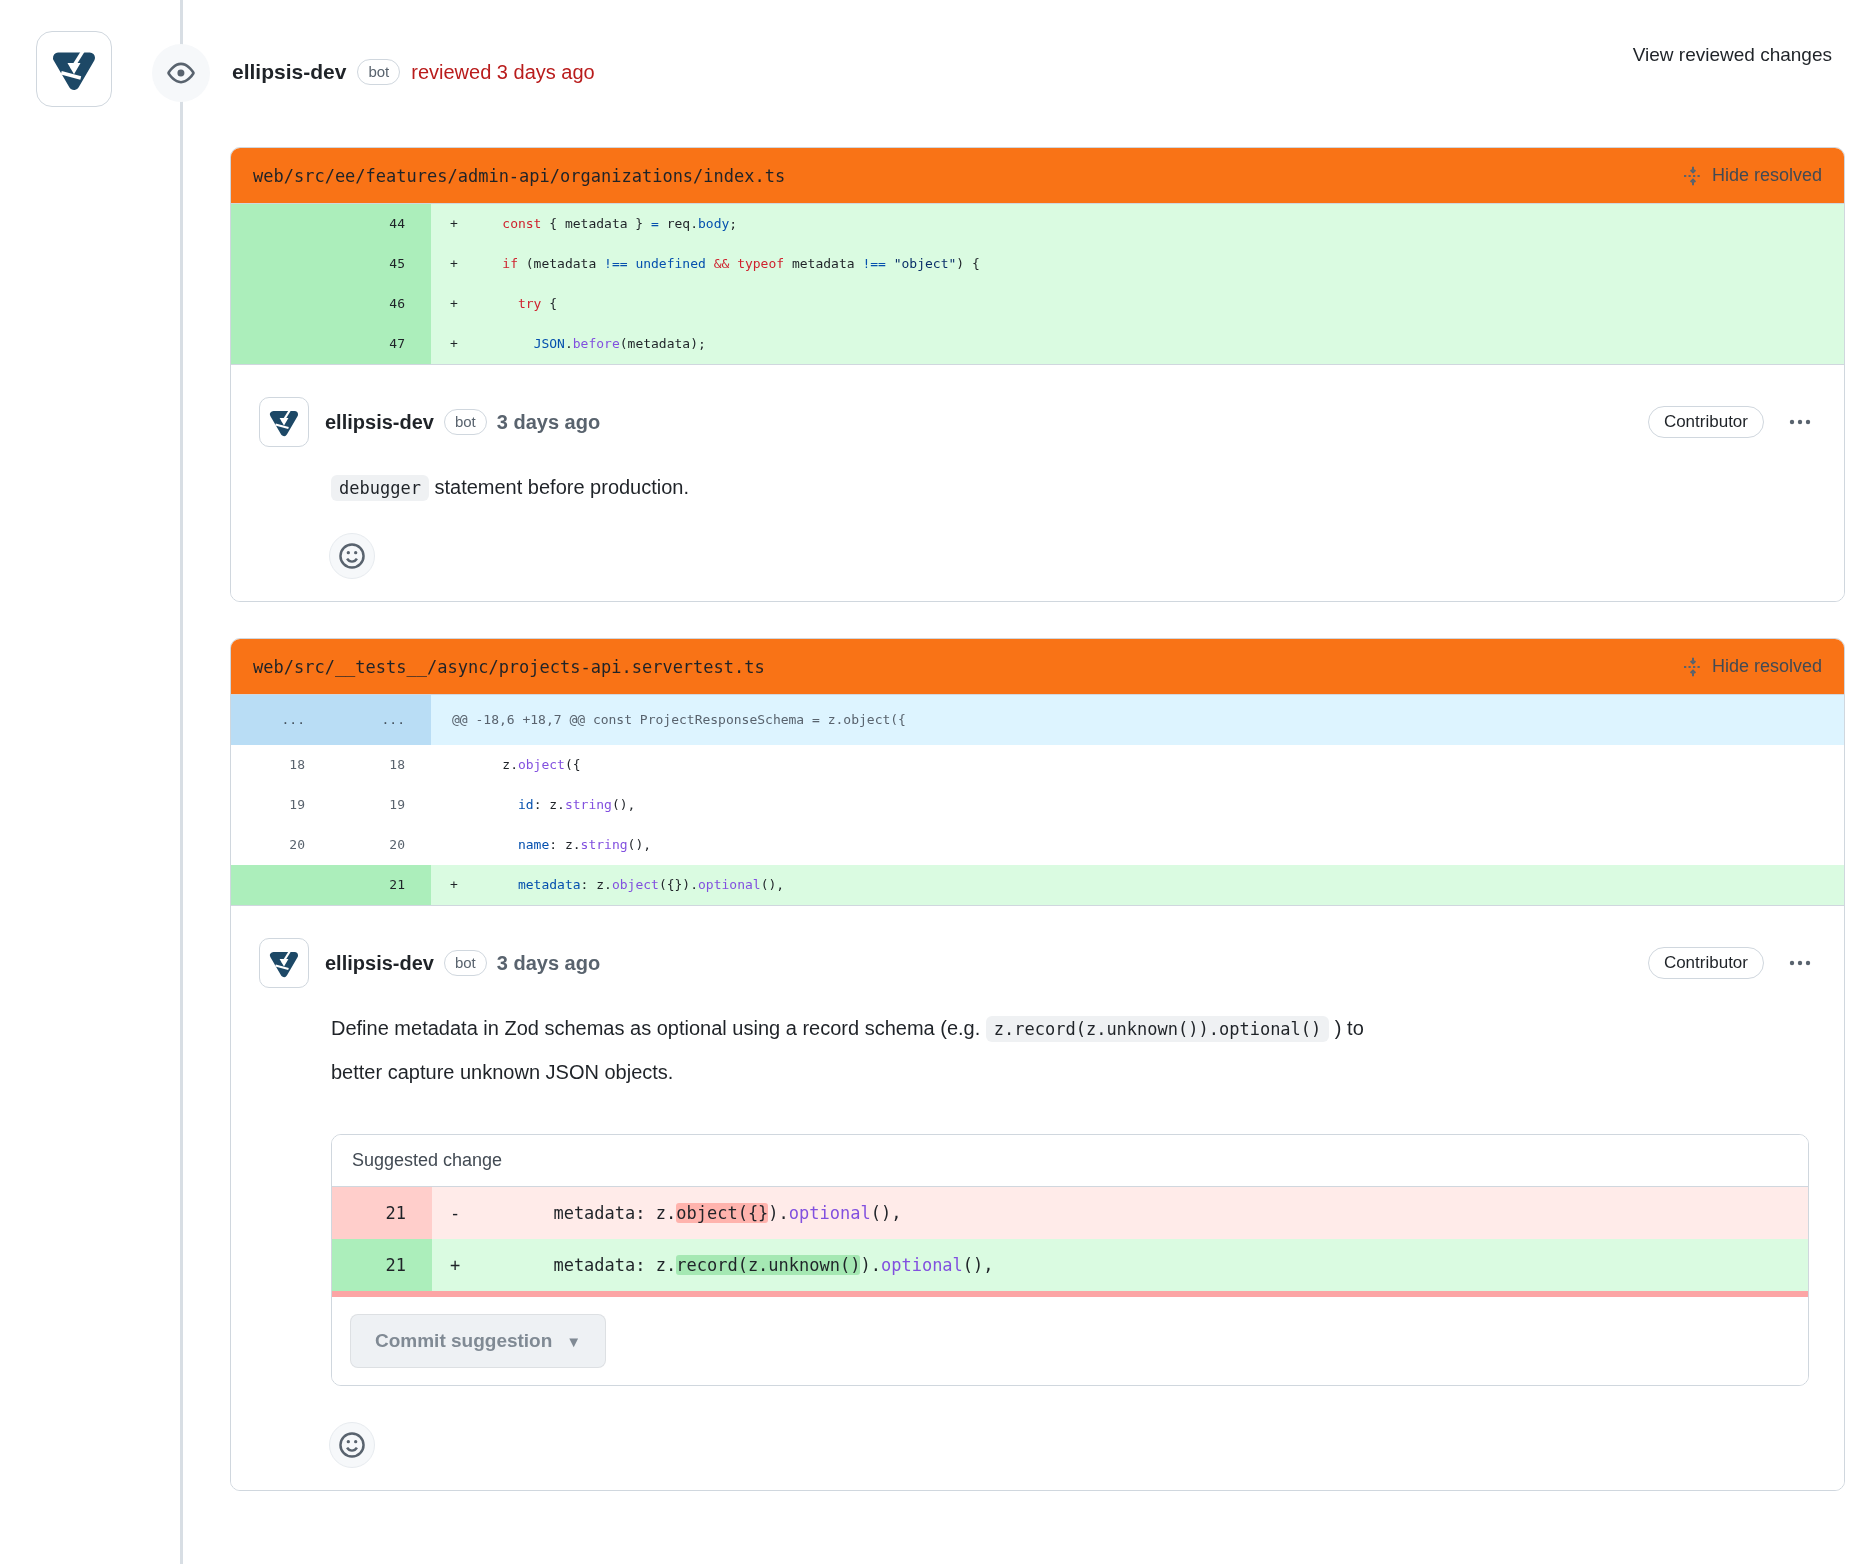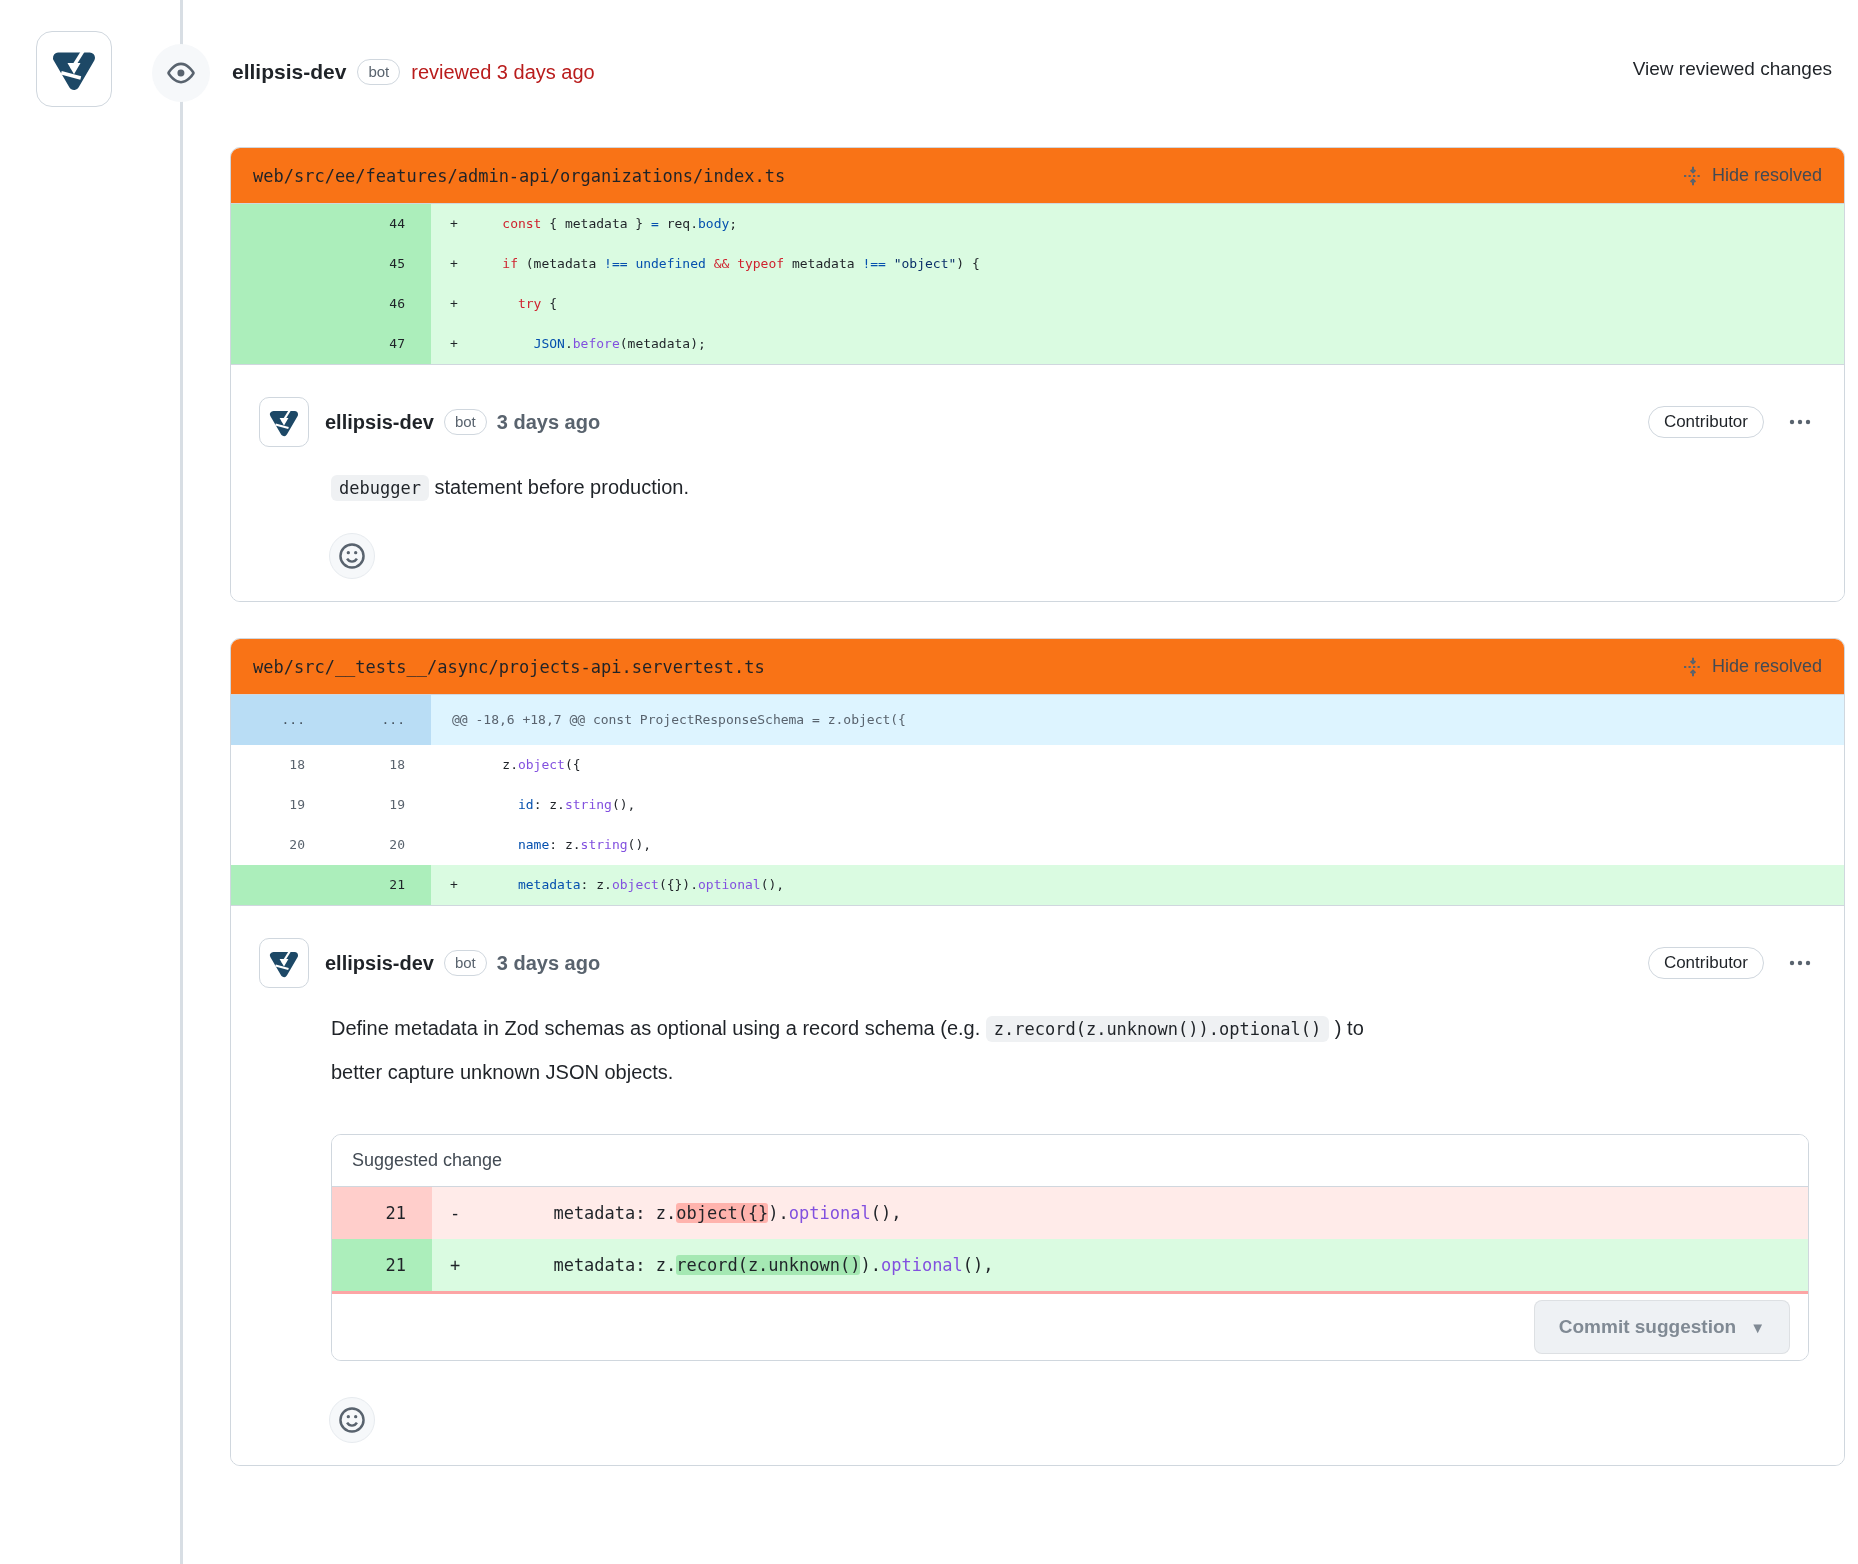--- a/index.html
+++ b/index.html
@@ -25,21 +25,21 @@
   .review-header{
     position:absolute;left:232px;top:46px;height:52px;display:flex;align-items:center;gap:11px;
   }
   .author{font-weight:700;font-size:21px;color:#1f2328;}
   .bot-badge{
     font-size:15px;color:#59636e;border:1px solid #d0d7de;border-radius:999px;
     padding:3px 10px;line-height:1.2;background:#fff;
   }
   .review-action{font-size:20px;color:#b91c1c;}
   .view-changes{
-    position:absolute;right:26px;top:58px;font-size:19px;font-weight:500;color:#1f2328;
+    position:absolute;right:26px;top:44px;font-size:19px;font-weight:500;color:#1f2328;
     text-decoration:none;cursor:pointer;
   }
 
   
   .cards{position:absolute;left:230px;top:147px;width:1615px;}
   .card{
     border:1px solid #d0d7de;border-radius:10px;background:#fff;overflow:hidden;
     margin-bottom:36px;
   }
   .file-header{
@@ -105,21 +105,21 @@
     padding:15px 20px;font-size:18px;color:#424a53;border-bottom:1px solid #d0d7de;background:#fff;
   }
   .srow{display:flex;height:52px;line-height:52px;font-size:17px;}
   .srow .gut{width:100px;}
   .srow .marker{width:60px;padding-left:18px;}
   .del-gut{background:#ffcecb;color:#1f2328;text-align:right;}
   .del-cell{background:#ffebe9;}
   .hl-del{background:#ffb3ad;border-radius:3px;}
   .hl-add{background:#a5e8b3;border-radius:3px;}
   .sug-footer{
-    border-top:3px solid #fca5a5;padding:6px 18px;display:flex;justify-content:flex-end;background:#fff;
+    border-top:6px solid #fca5a5;padding:17px 18px;display:flex;background:#fff;
   }
   .commit-btn{
     display:flex;align-items:center;gap:14px;background:#eef1f4;color:#808a94;
     border:1px solid rgba(27,31,36,0.08);border-radius:8px;padding:0 24px;height:54px;
     font-family:"Liberation Sans", sans-serif;font-size:19px;font-weight:700;cursor:pointer;
   }
   .caret{font-size:15px;line-height:1;}
 </style>
 </head>
 <body>

